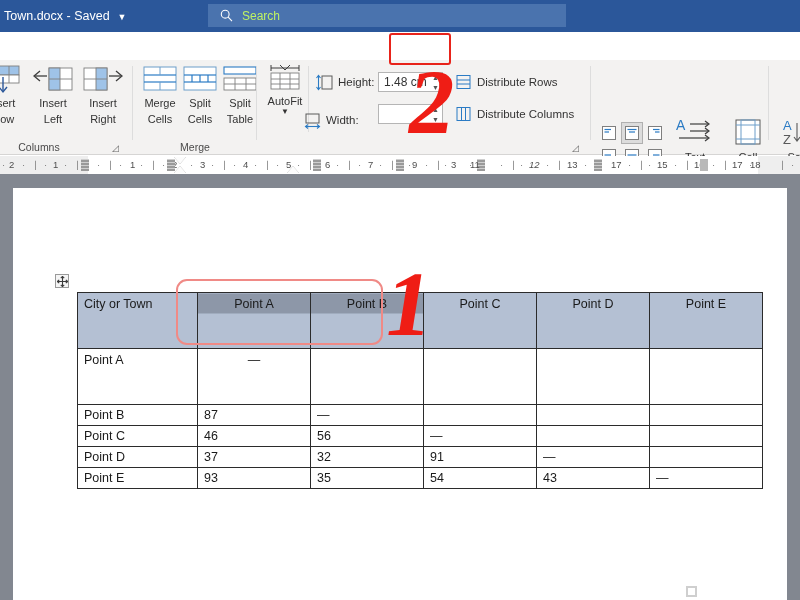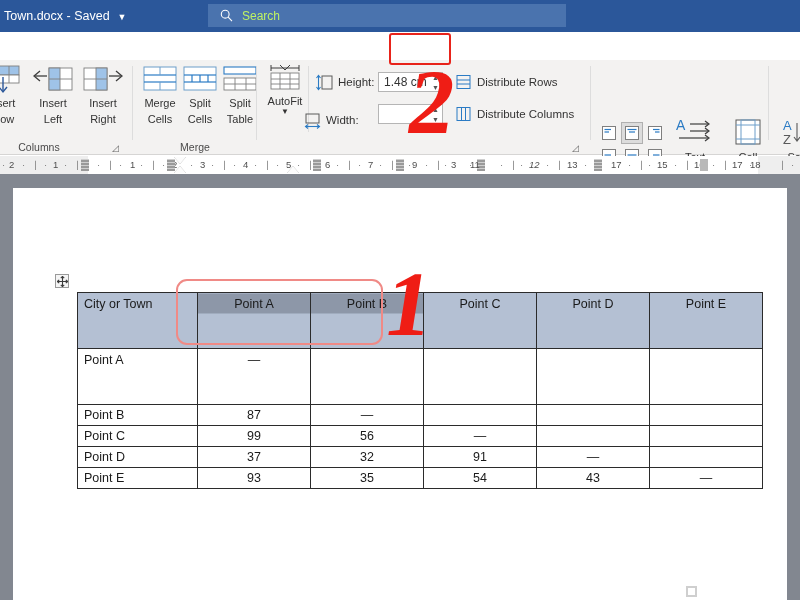--- a/index.html
+++ b/index.html
@@ -167,21 +167,21 @@
   }
   table.wt td.hd {
     background: #b4c0d3; height: 56px; vertical-align: top; padding-top: 4px;
   }
   table.wt td.hd.c { text-align: center; }
   table.wt td.hd.selhd {
     background: #b4c0d3;
     background-image: linear-gradient(to bottom, #8d97a8 0px, #8d97a8 20px, #b4c0d3 20px, #b4c0d3 100%);
   }
   table.wt td.rowlbl { width: 120px; text-align: left; }
-  table.wt td.datac { width: 113px; text-align: center; }
+  table.wt td.datac { width: 113px; }
   table.wt td.tall { height: 56px; vertical-align: top; padding-top: 4px; }
   table.wt td.short { height: 21px; vertical-align: middle; }
 
   .tbl-handle {
     position: absolute; left: -22px; top: -18px; width: 14px; height: 14px;
     border: 1px solid #9a9a9a; background: #f5f5f5;
     display: flex; align-items: center; justify-content: center;
   }
   .tbl-resize {
     position: absolute; width: 11px; height: 11px;
@@ -617,21 +617,21 @@
             <td class="rowlbl short">Point B</td>
             <td class="datac short">87</td>
             <td class="datac short">—</td>
             <td class="datac short"></td>
             <td class="datac short"></td>
             <td class="datac short"></td>
           </tr>
 
           <tr>
             <td class="rowlbl short">Point C</td>
-            <td class="datac short">99</td>
+            <td class="datac short">46</td>
             <td class="datac short">56</td>
             <td class="datac short">—</td>
             <td class="datac short"></td>
             <td class="datac short"></td>
           </tr>
 
           <tr>
             <td class="rowlbl short">Point D</td>
             <td class="datac short">37</td>
             <td class="datac short">32</td>

